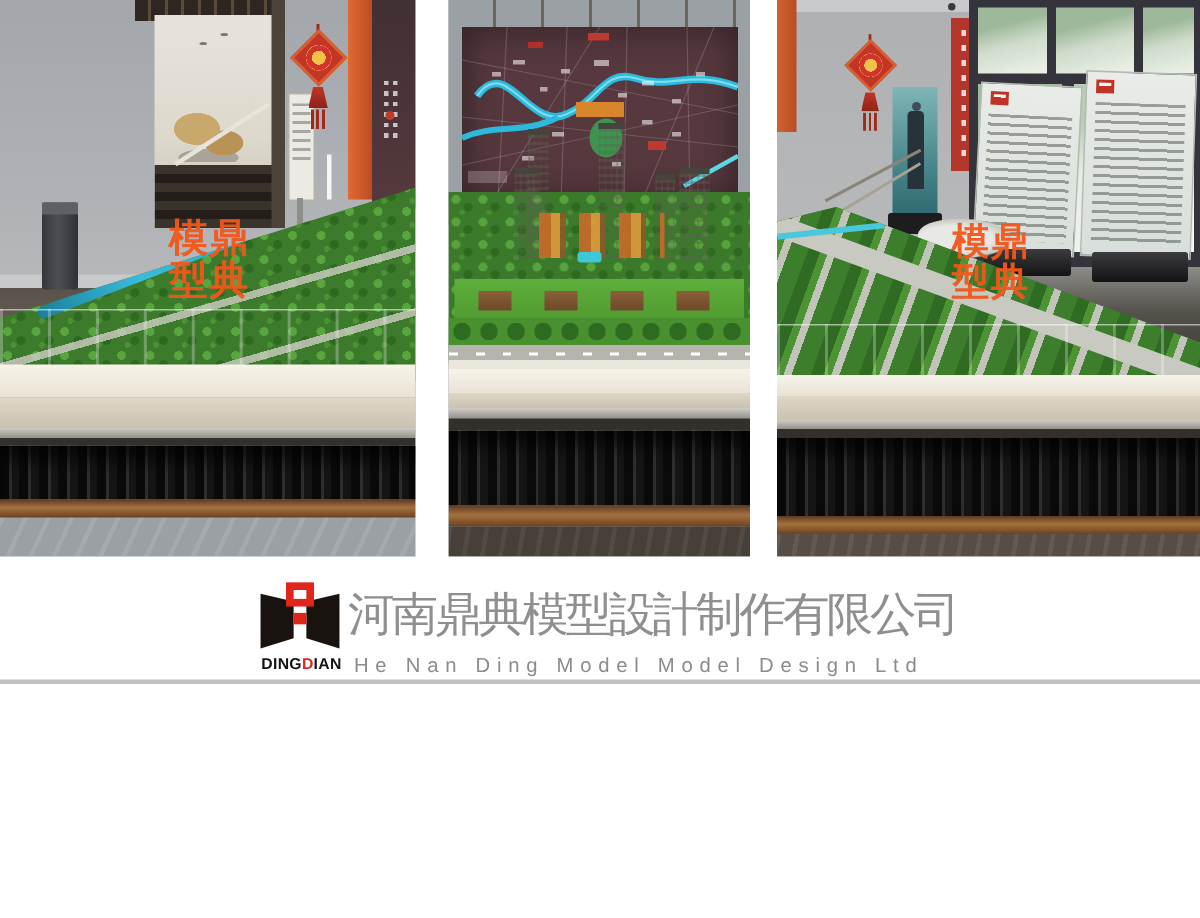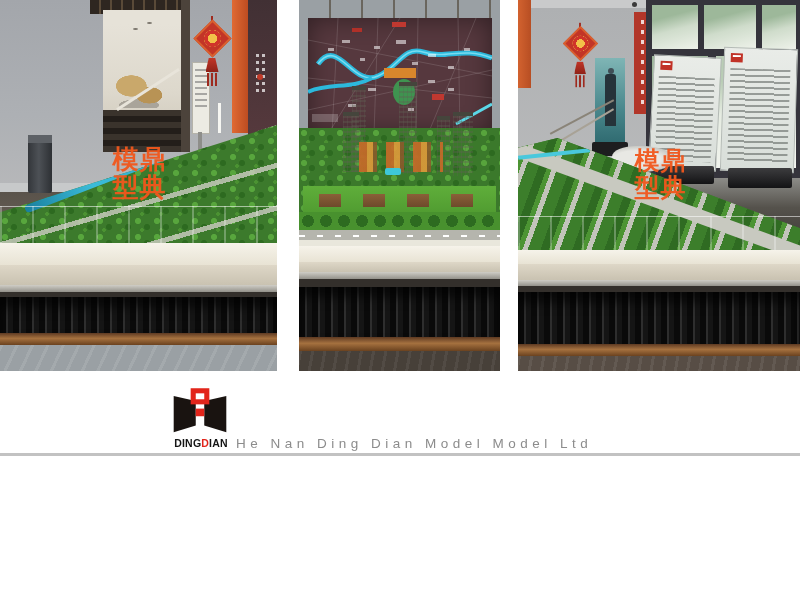--- a/index.html
+++ b/index.html
@@ -396,16 +396,17 @@
 
   <div class="abs logo-icon">
     <svg width="56" height="48" viewBox="0 0 66 56">
       <polygon points="2,9 28,15 28,44 2,52" fill="#191310"></polygon>
       <polygon points="64,9 38,15 38,44 64,52" fill="#191310"></polygon>
       <rect x="28" y="24" width="10" height="9" fill="#e2251b"></rect>
       <rect x="25" y="3" width="16" height="13" fill="#ffffff" stroke="#e2251b" stroke-width="6"></rect>
     </svg>
   </div>
   <div class="abs logo-word"><span>DING</span><span class="red">D</span><span>IAN</span></div>
-  <div class="abs title-en">He Nan Ding Dian Model Model Ltd</div>
+  <div class="abs title-cn">河南鼎典模型設計制作有限公司</div>
+  <div class="abs title-en">He Nan Ding Model Model Design Ltd</div>
   <div class="abs divider"></div>
 
 </div>
 
 </body></html>

